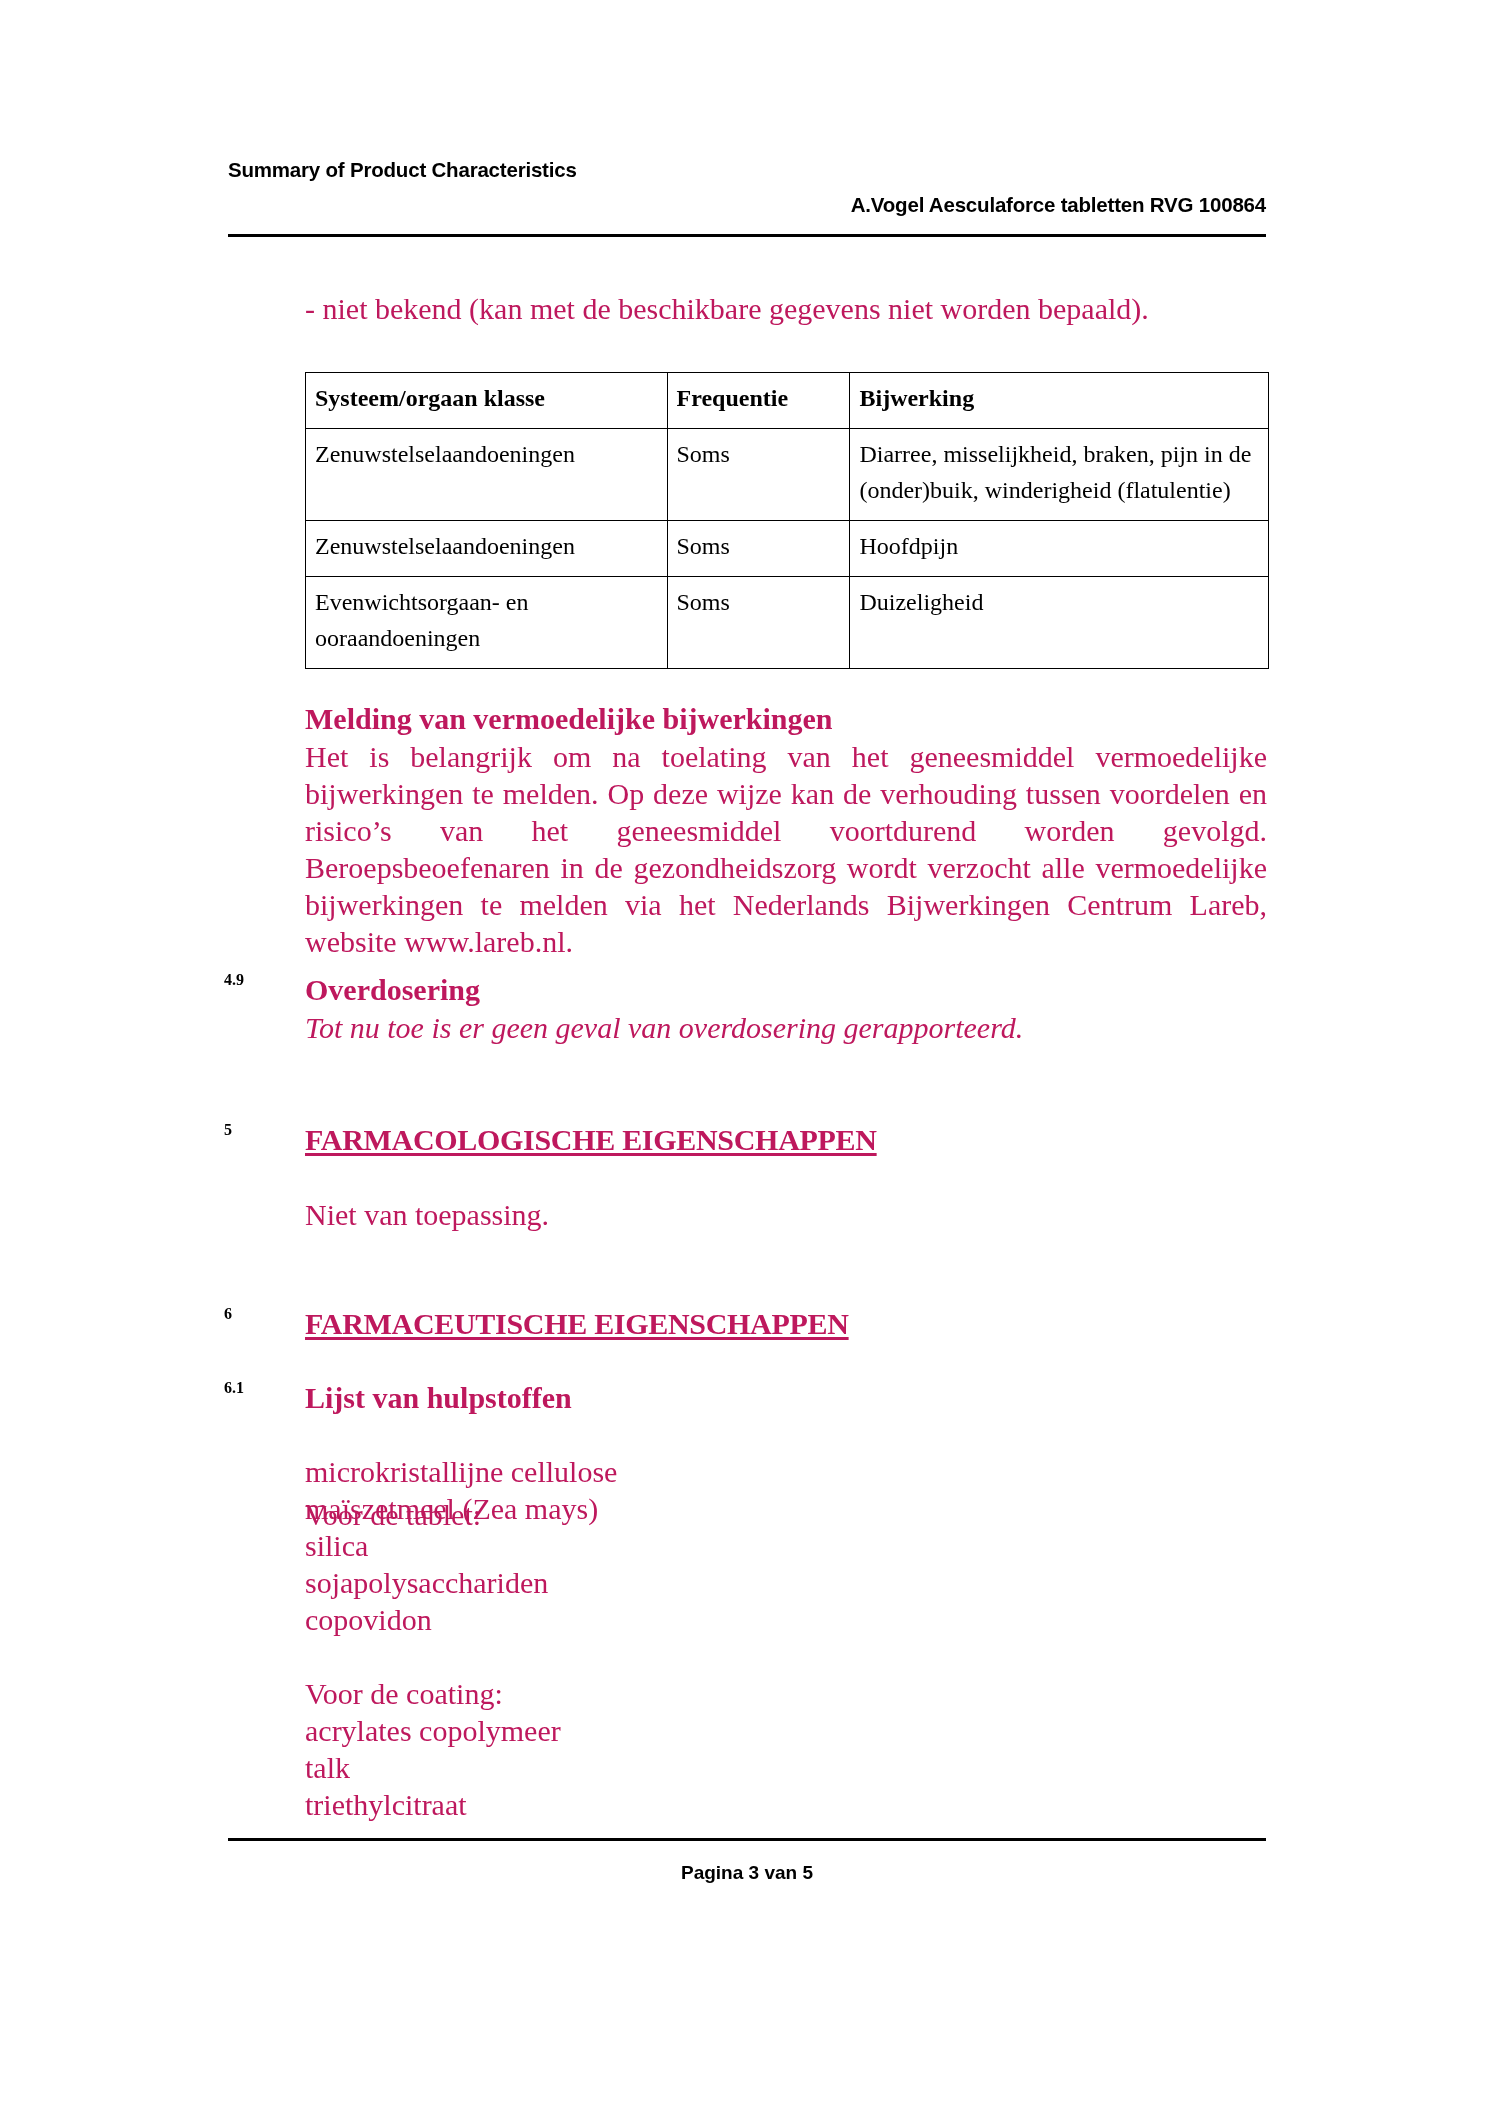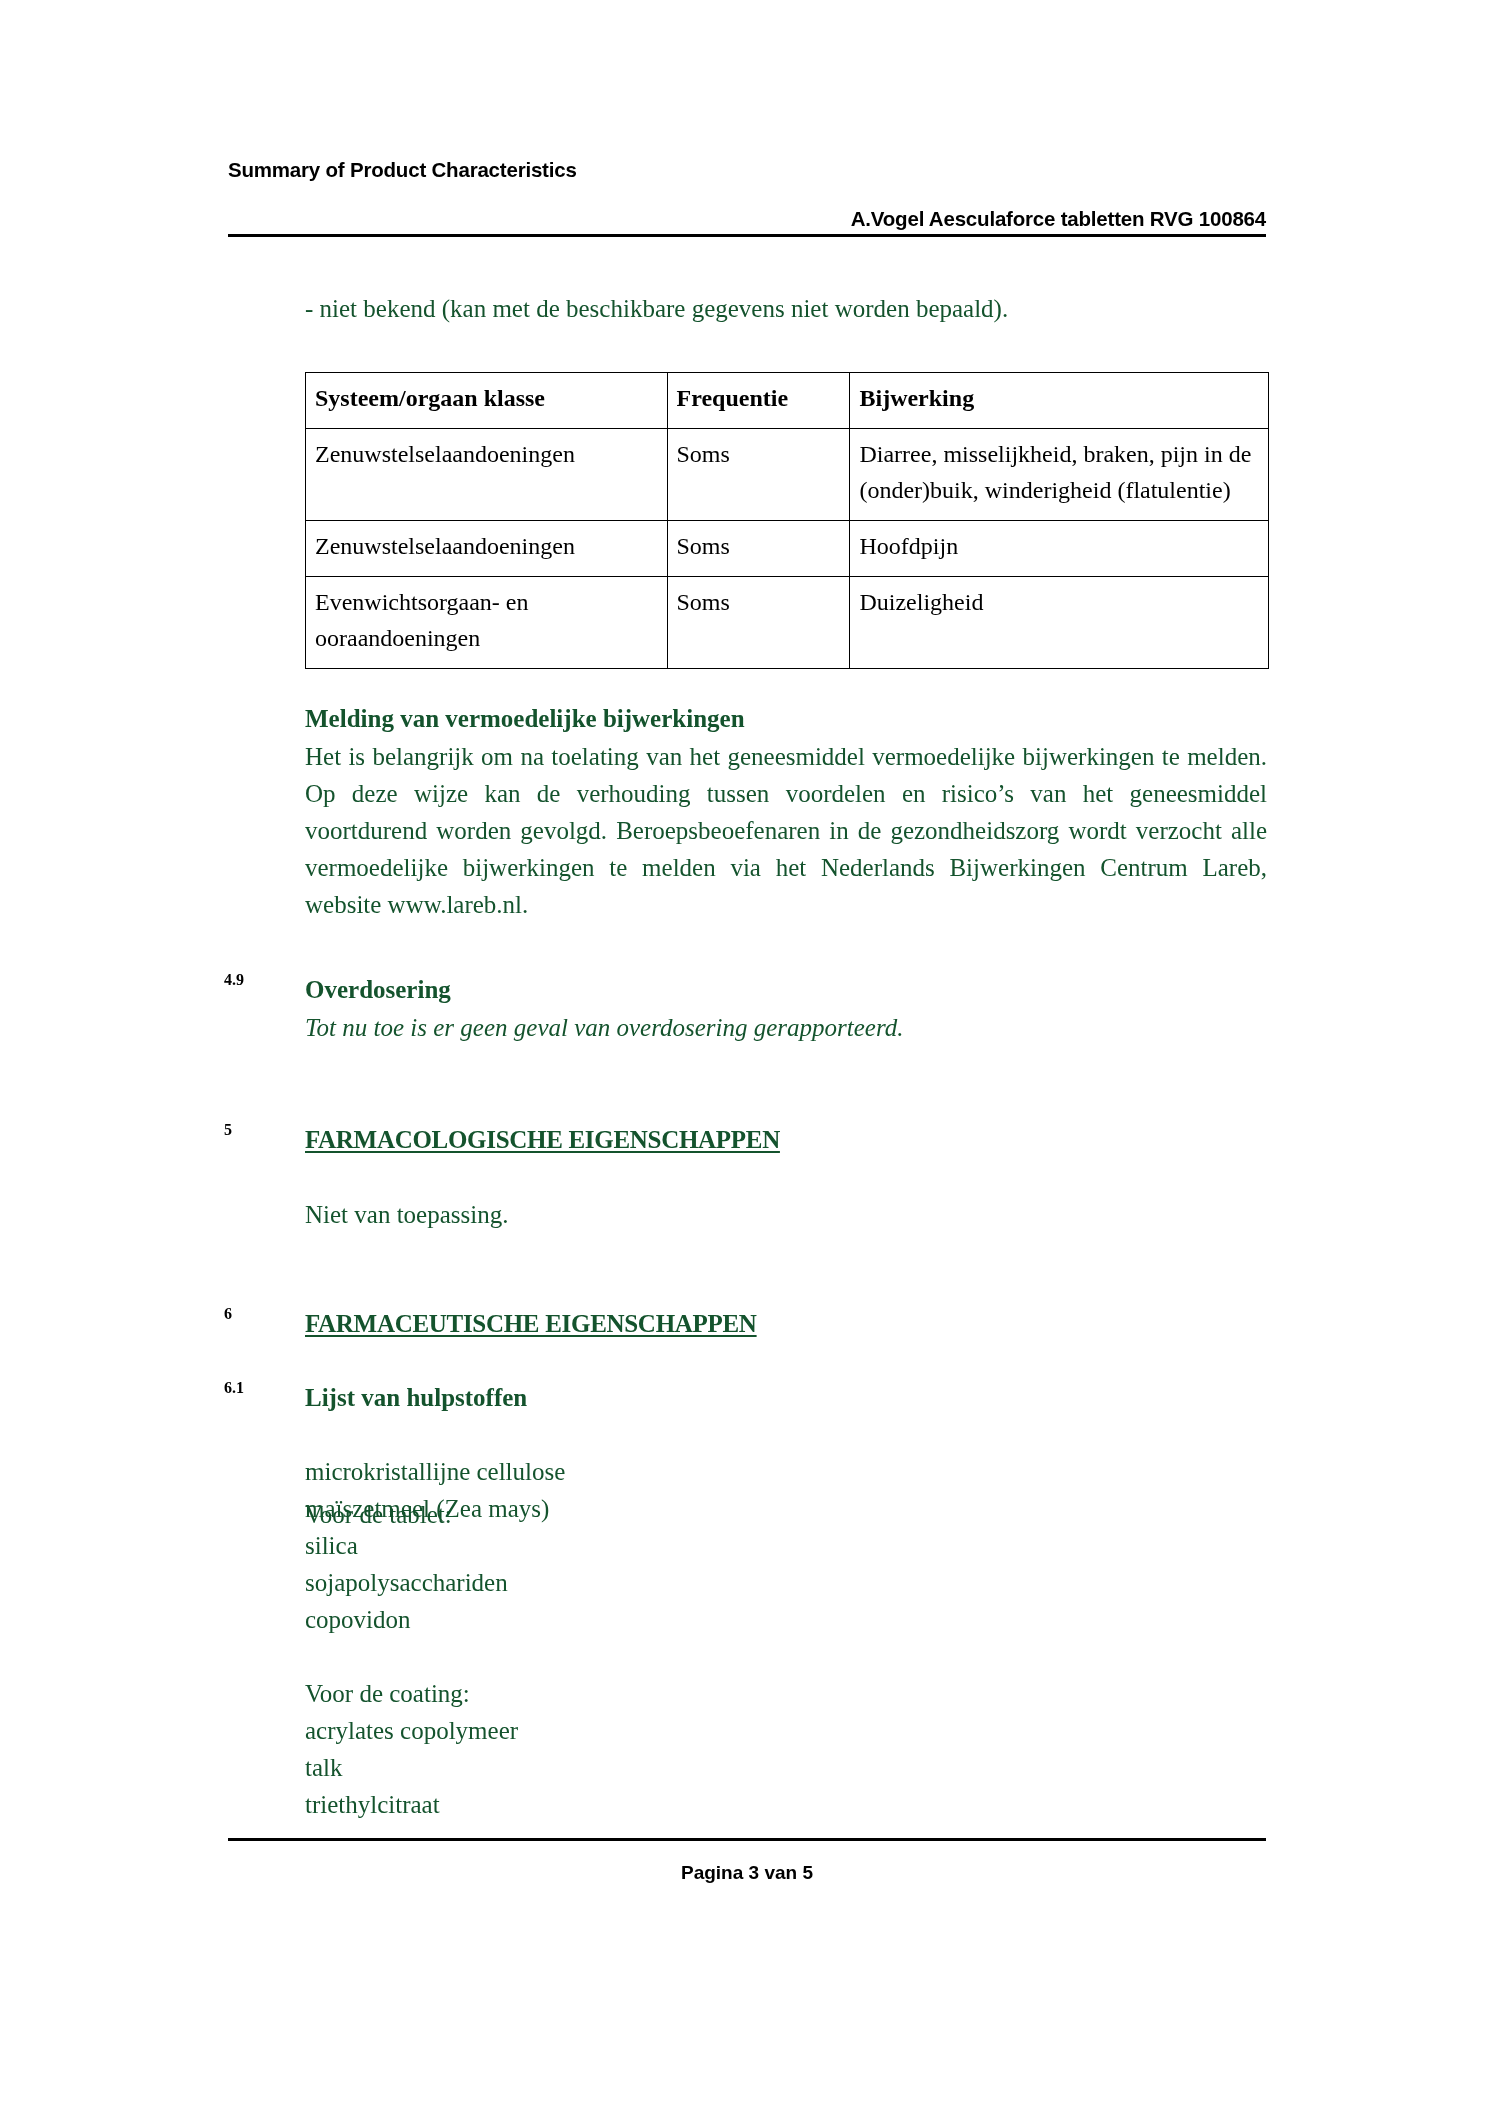--- a/index.html
+++ b/index.html
@@ -38,36 +38,36 @@
     font-size: 20.5px;
     letter-spacing: -0.2px;
     line-height: 1.2;
   }
   .header-line2 {
     font-family: "Liberation Sans", "DejaVu Sans", sans-serif;
     font-weight: bold;
     font-size: 20.5px;
     letter-spacing: -0.2px;
     text-align: right;
-    margin-top: 24px;
+    margin-top: 10px;
     padding-right: 2px;
   }
   .header-rule {
     position: absolute;
     left: 228px;
     top: 234px;
     width: 1038px;
     border-top: 3px solid #000;
   }
 
   .para {
     position: absolute;
-    font-size: 25px;
+    font-size: 30px;
     line-height: 37px;
-    color: #14532d;
+    color: #be185d;
   }
 
   .indent-text { left: 305px; width: 960px; }
   .num-col { position: absolute; left: 224px; font-size: 16px; font-weight: bold; }
 
   .justify {
     text-align: justify;
     text-justify: inter-word;
   }
 

